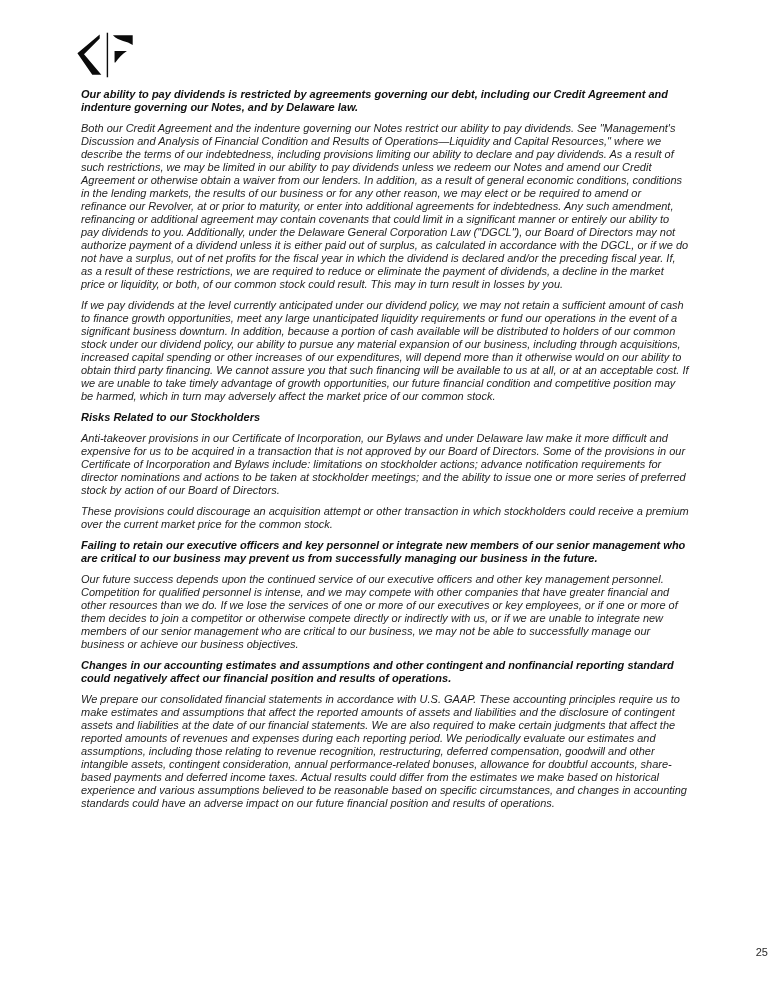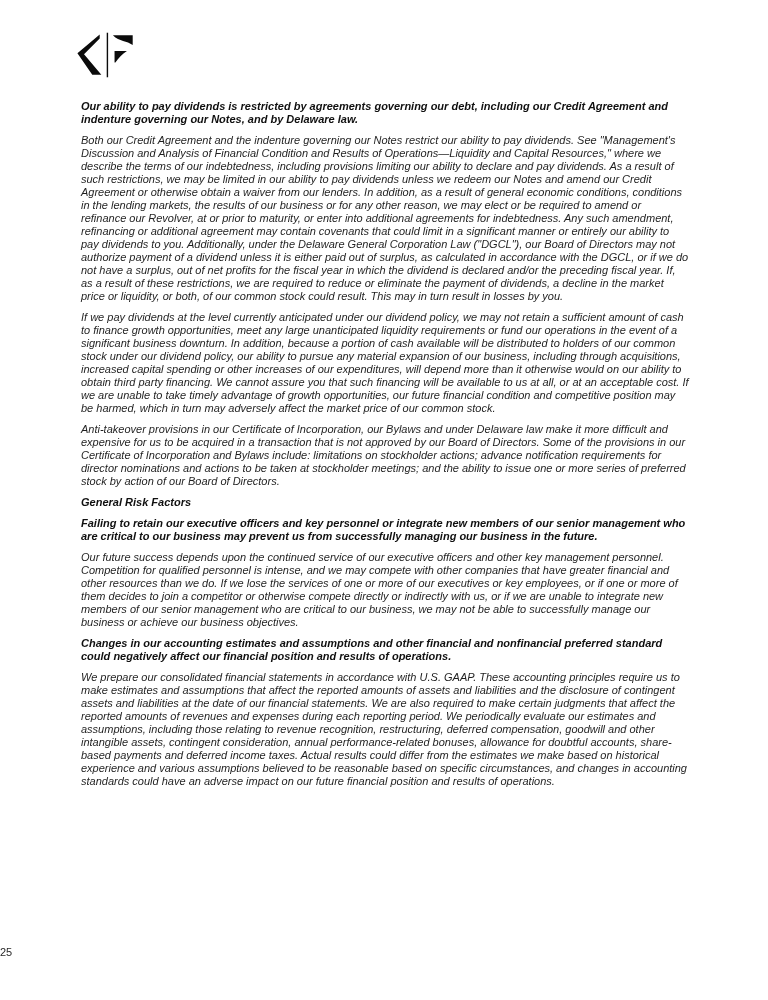--- a/index.html
+++ b/index.html
@@ -20,21 +20,21 @@
     position: absolute;
     left: 70px;
     top: 30px;
     width: 66px;
     height: 50px;
   }
   .logo svg { display: block; }
   .content {
     position: absolute;
     left: 81px;
-    top: 100px;
+    top: 88px;
     width: 608px;
     font-size: 11px;
     line-height: 13px;
   }
   .content p {
     margin: 0 0 8px 0;
     color: #1f1f1f;
     font-style: italic;
   }
   .content .h {
@@ -43,21 +43,21 @@
     line-height: 13px;
     font-weight: bold;
     font-style: italic;
     color: #101010;
   }
   .footer {
     position: absolute;
     left: 0;
     top: 946px;
     width: 768px;
-    text-align: left;
+    text-align: right;
     font-size: 11px;
     color: #2a2a2a;
   }
 </style>
 </head>
 <body>
 
 <div class="page">
 
   <div class="logo">
@@ -72,27 +72,28 @@
       <path d="M54,24 L69,24 C63,28 59,32.5 55,38 L54,38 Z" fill="#0b0b0b"></path>
     </svg>
   </div>
 
   <main class="content">
     <h2 class="h">Our ability to pay dividends is restricted by agreements governing our debt, including our Credit Agreement and indenture governing our Notes, and by Delaware law.</h2>
     <p>Both our Credit Agreement and the indenture governing our Notes restrict our ability to pay dividends. See "Management's Discussion and Analysis of Financial Condition and Results of Operations—Liquidity and Capital Resources," where we describe the terms of our indebtedness, including provisions limiting our ability to declare and pay dividends. As a result of such restrictions, we may be limited in our ability to pay dividends unless we redeem our Notes and amend our Credit Agreement or otherwise obtain a waiver from our lenders. In addition, as a result of general economic conditions, conditions in the lending markets, the results of our business or for any other reason, we may elect or be required to amend or refinance our Revolver, at or prior to maturity, or enter into additional agreements for indebtedness. Any such amendment, refinancing or additional agreement may contain covenants that could limit in a significant manner or entirely our ability to pay dividends to you. Additionally, under the Delaware General Corporation Law ("DGCL"), our Board of Directors may not authorize payment of a dividend unless it is either paid out of surplus, as calculated in accordance with the DGCL, or if we do not have a surplus, out of net profits for the fiscal year in which the dividend is declared and/or the preceding fiscal year. If, as a result of these restrictions, we are required to reduce or eliminate the payment of dividends, a decline in the market price or liquidity, or both, of our common stock could result. This may in turn result in losses by you.</p>
 
     <p>If we pay dividends at the level currently anticipated under our dividend policy, we may not retain a sufficient amount of cash to finance growth opportunities, meet any large unanticipated liquidity requirements or fund our operations in the event of a significant business downturn. In addition, because a portion of cash available will be distributed to holders of our common stock under our dividend policy, our ability to pursue any material expansion of our business, including through acquisitions, increased capital spending or other increases of our expenditures, will depend more than it otherwise would on our ability to obtain third party financing. We cannot assure you that such financing will be available to us at all, or at an acceptable cost. If we are unable to take timely advantage of growth opportunities, our future financial condition and competitive position may be harmed, which in turn may adversely affect the market price of our common stock.</p>
 
+    <h2 class="h">Risks Related to our Stockholders</h2>
     <p>Anti-takeover provisions in our Certificate of Incorporation, our Bylaws and under Delaware law make it more difficult and expensive for us to be acquired in a transaction that is not approved by our Board of Directors. Some of the provisions in our Certificate of Incorporation and Bylaws include: limitations on stockholder actions; advance notification requirements for director nominations and actions to be taken at stockholder meetings; and the ability to issue one or more series of preferred stock by action of our Board of Directors.</p>
+    <p>These provisions could discourage an acquisition attempt or other transaction in which stockholders could receive a premium over the current market price for the common stock.</p>
 
-    <h2 class="h">General Risk Factors</h2>
     <h2 class="h">Failing to retain our executive officers and key personnel or integrate new members of our senior management who are critical to our business may prevent us from successfully managing our business in the future.</h2>
     <p>Our future success depends upon the continued service of our executive officers and other key management personnel. Competition for qualified personnel is intense, and we may compete with other companies that have greater financial and other resources than we do. If we lose the services of one or more of our executives or key employees, or if one or more of them decides to join a competitor or otherwise compete directly or indirectly with us, or if we are unable to integrate new members of our senior management who are critical to our business, we may not be able to successfully manage our business or achieve our business objectives.</p>
 
-    <h2 class="h">Changes in our accounting estimates and assumptions and other financial and nonfinancial preferred standard could negatively affect our financial position and results of operations.</h2>
+    <h2 class="h">Changes in our accounting estimates and assumptions and other contingent and nonfinancial reporting standard could negatively affect our financial position and results of operations.</h2>
     <p>We prepare our consolidated financial statements in accordance with U.S. GAAP. These accounting principles require us to make estimates and assumptions that affect the reported amounts of assets and liabilities and the disclosure of contingent assets and liabilities at the date of our financial statements. We are also required to make certain judgments that affect the reported amounts of revenues and expenses during each reporting period. We periodically evaluate our estimates and assumptions, including those relating to revenue recognition, restructuring, deferred compensation, goodwill and other intangible assets, contingent consideration, annual performance-related bonuses, allowance for doubtful accounts, share-based payments and deferred income taxes. Actual results could differ from the estimates we make based on historical experience and various assumptions believed to be reasonable based on specific circumstances, and changes in accounting standards could have an adverse impact on our future financial position and results of operations.</p>
   </main>
 
   <div class="footer">
     <span>25</span>
   </div>
 
 </div>
 
 </body></html>

